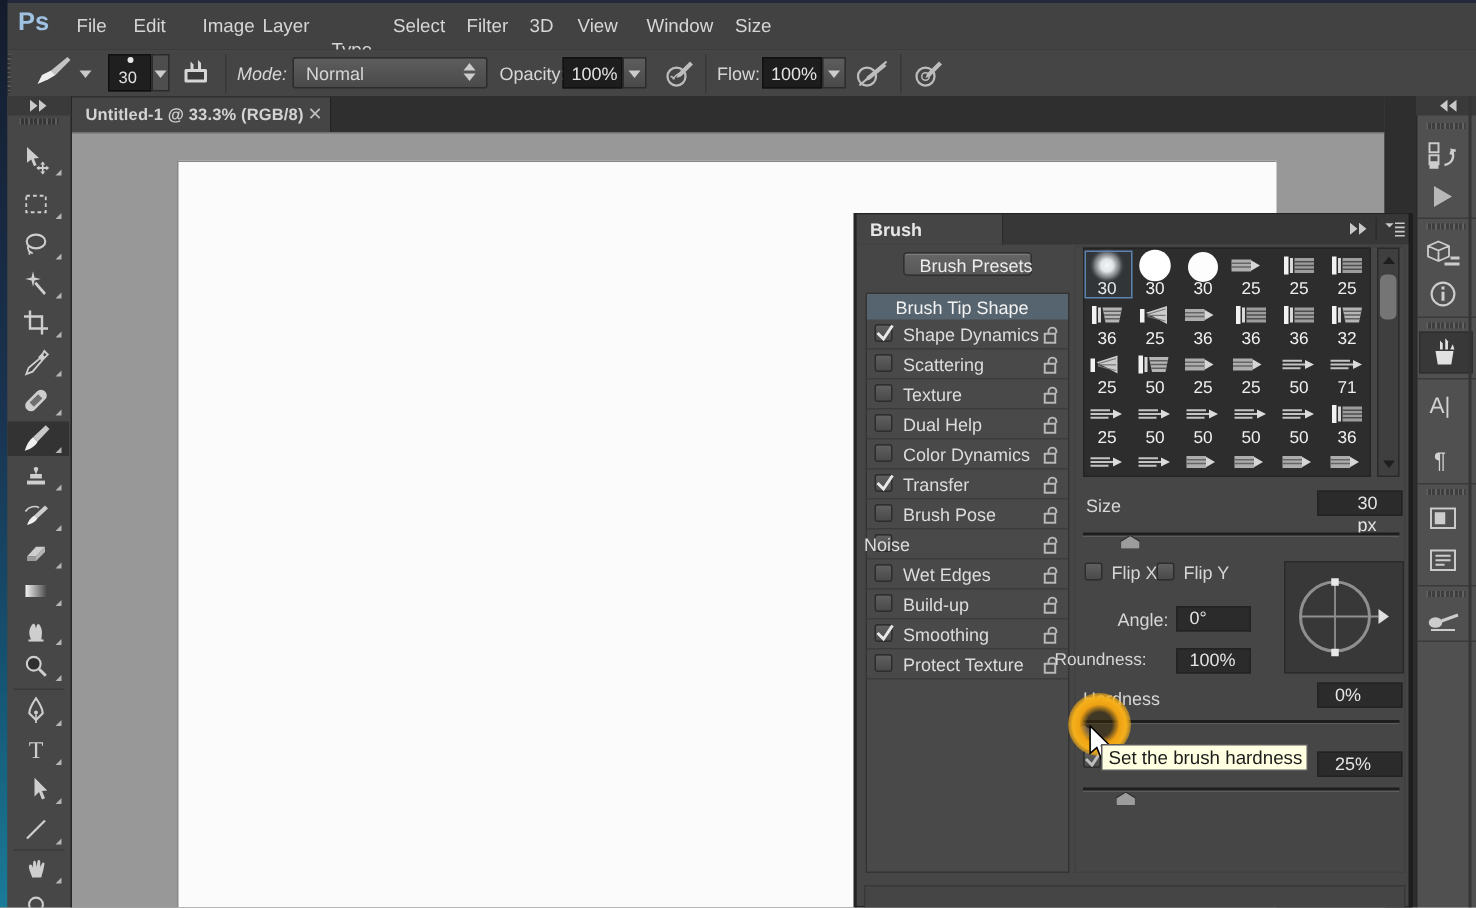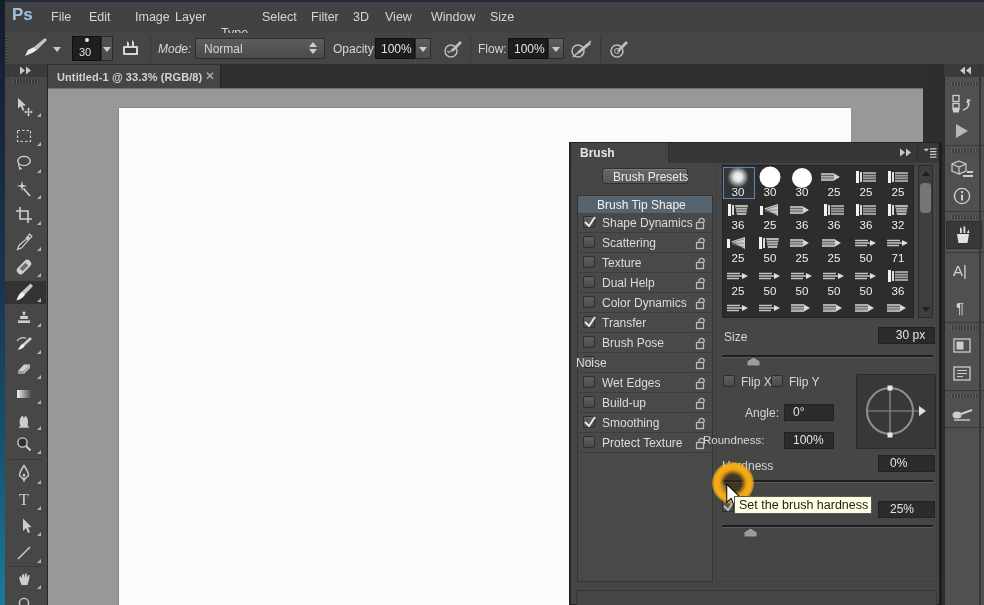--- a/index.html
+++ b/index.html
@@ -485,21 +485,21 @@
     <text x="112" y="130" font-size="11.5" fill="#f0f0f0" text-anchor="middle" font-family="Liberation Sans">50</text>
     <text x="144" y="130" font-size="11.5" fill="#f0f0f0" text-anchor="middle" font-family="Liberation Sans">50</text>
     <text x="176" y="130" font-size="11.5" fill="#f0f0f0" text-anchor="middle" font-family="Liberation Sans">36</text>
   </svg>
 <div class="abs" style="left:723px;top:167px;width:32px;height:32px;border:1px solid #5d83b0;box-sizing:border-box;background:rgba(120,150,190,0.08);"></div>
 <div class="abs" style="left:918px;top:165px;width:15px;height:153px;background:#3f3f3f;border:1px solid #2a2a2a;box-sizing:border-box;"></div>
 <div class="abs" style="left:922px;top:171px;width:0;height:0;border-left:4px solid transparent;border-right:4px solid transparent;border-bottom:5px solid #1e1e1e;"></div>
 <div class="abs" style="left:920px;top:183px;width:11px;height:30px;background:#757575;border-radius:4px;"></div>
 <div class="abs" style="left:922px;top:307px;width:0;height:0;border-left:4px solid transparent;border-right:4px solid transparent;border-top:5px solid #1e1e1e;"></div>
 <div class="t" style="left:724px;top:330px;">Size</div>
-<div class="field" style="left:878px;top:327px;width:57px;height:17px;line-height:15px;padding-left:8px;text-align:center;">30 px</div>
+<div class="field" style="left:878px;top:327px;width:57px;height:17px;line-height:15px;padding-left:26px;">30 px</div>
 <div class="abs" style="left:722px;top:355px;width:211px;height:2px;background:#1e1e1e;border-bottom:1px solid #5d5d5d;"></div>
 <svg class="abs" style="left:747px;top:357px;" width="13" height="9" viewBox="0 0 13 9">
     <path d="M6.5,0 L13,4 L13,9 L0,9 L0,4 Z" fill="#9c9c9c" stroke="#2e2e2e" stroke-width="0.8"></path>
   </svg>
 <div class="abs" style="left:723px;top:375px;width:12px;height:12px;background:linear-gradient(#606060,#4a4a4a);border:1px solid #2d2d2d;border-radius:2px;box-sizing:border-box;"></div>
 <div class="t" style="left:741px;top:375px;">Flip X</div>
 <div class="abs" style="left:771px;top:375px;width:12px;height:12px;background:linear-gradient(#606060,#4a4a4a);border:1px solid #2d2d2d;border-radius:2px;box-sizing:border-box;"></div>
 <div class="t" style="left:789px;top:375px;">Flip Y</div>
 <div class="t" style="left:703px;top:406px;width:76px;text-align:right;">Angle:</div>
 <div class="field" style="left:784px;top:404px;width:50px;height:17px;line-height:15px;padding-left:8px;">0°</div>

